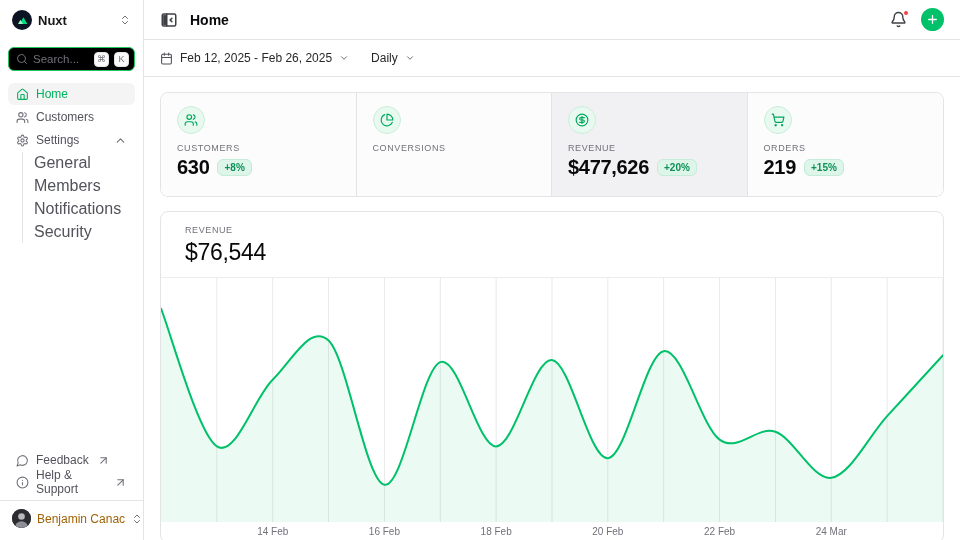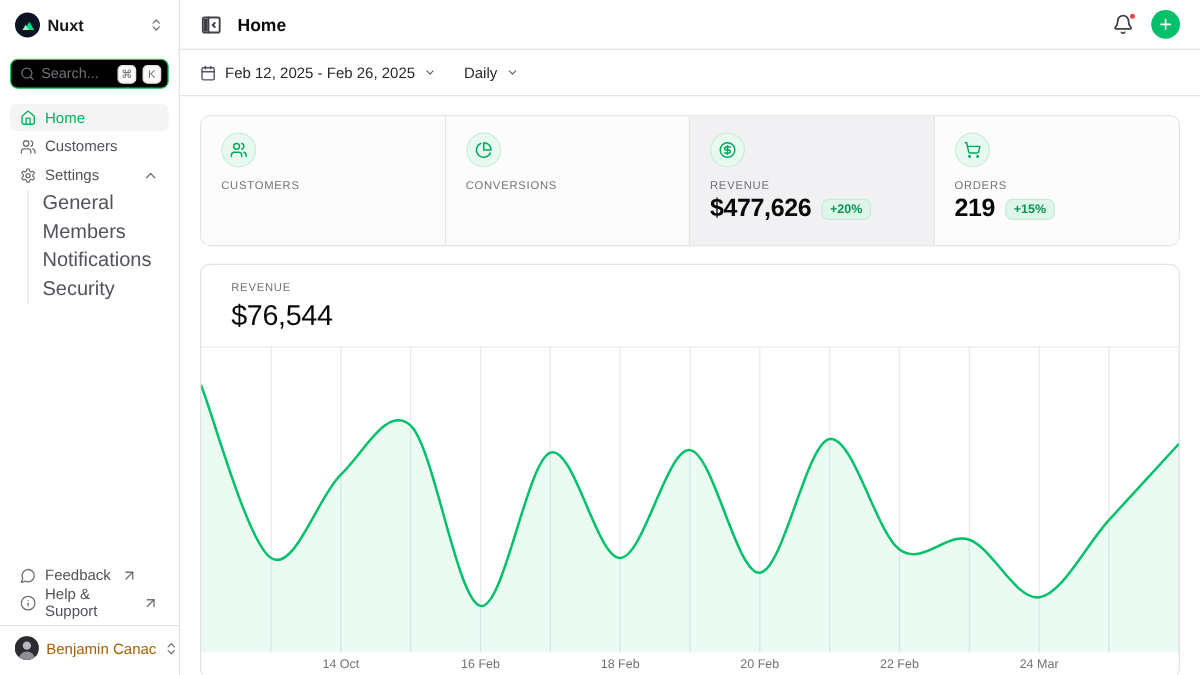--- a/index.html
+++ b/index.html
@@ -282,20 +282,24 @@
         <div class="stat-card">
           <div class="stat-icon-wrap">
             <svg viewBox="0 0 24 24">
                 <path d="M16 21v-2a4 4 0 0 0-4-4H6a4 4 0 0 0-4 4v2"></path>
                 <circle cx="9" cy="7" r="4"></circle>
                 <path d="M22 21v-2a4 4 0 0 0-3-3.87"></path>
                 <path d="M16 3.13a4 4 0 0 1 0 7.75"></path>
               </svg>
           </div>
           <div class="stat-label">CUSTOMERS</div>
+          <div class="stat-value-row">
+            <span class="stat-value">630</span>
+            <span class="stat-badge">+8%</span>
+          </div>
         </div>
 
         <div class="stat-card">
           <div class="stat-icon-wrap">
             <svg viewBox="0 0 24 24">
                 <path d="M21.21 15.89A10 10 0 1 1 8 2.83"></path>
                 <path d="M22 12A10 10 0 0 0 12 2v10z"></path>
               </svg>
           </div>
           <div class="stat-label">CONVERSIONS</div>
@@ -351,21 +355,21 @@
               <line x1="558.5714285714286" x2="558.5714285714286" y1="0" y2="244" stroke="#e9e9ec" stroke-width="1"></line>
               <line x1="614.4285714285714" x2="614.4285714285714" y1="0" y2="244" stroke="#e9e9ec" stroke-width="1"></line>
               <line x1="670.2857142857143" x2="670.2857142857143" y1="0" y2="244" stroke="#e9e9ec" stroke-width="1"></line>
               <line x1="726.1428571428571" x2="726.1428571428571" y1="0" y2="244" stroke="#e9e9ec" stroke-width="1"></line>
               <line x1="782" x2="782" y1="0" y2="244" stroke="#e9e9ec" stroke-width="1"></line>
               <path d="M0,30.5 C9.3,53.5 37.2,156.5 55.9,168.4 C74.5,180.3 93.1,119.4 111.7,101.7 C130.3,84.1 149.0,45.0 167.6,62.5 C186.2,80.0 204.8,203.2 223.4,206.7 C242.0,210.3 260.7,90.5 279.3,84.1 C297.9,77.7 316.5,168.7 335.1,168.4 C353.8,168.1 372.4,80.2 391.0,82.1 C409.6,84.1 428.2,181.7 446.9,180.2 C465.5,178.7 484.1,76.3 502.7,73.2 C521.3,70.1 540.0,148.2 558.6,161.6 C577.2,175.1 595.8,147.5 614.4,153.8 C633.0,160.2 651.7,202.4 670.3,199.8 C688.9,197.2 707.5,158.5 726.1,138.1 C744.8,117.7 772.7,87.4 782.0,77.2 L782,244 L0,244 Z" fill="rgba(0,193,106,0.08)"></path>
               <path d="M0,30.5 C9.3,53.5 37.2,156.5 55.9,168.4 C74.5,180.3 93.1,119.4 111.7,101.7 C130.3,84.1 149.0,45.0 167.6,62.5 C186.2,80.0 204.8,203.2 223.4,206.7 C242.0,210.3 260.7,90.5 279.3,84.1 C297.9,77.7 316.5,168.7 335.1,168.4 C353.8,168.1 372.4,80.2 391.0,82.1 C409.6,84.1 428.2,181.7 446.9,180.2 C465.5,178.7 484.1,76.3 502.7,73.2 C521.3,70.1 540.0,148.2 558.6,161.6 C577.2,175.1 595.8,147.5 614.4,153.8 C633.0,160.2 651.7,202.4 670.3,199.8 C688.9,197.2 707.5,158.5 726.1,138.1 C744.8,117.7 772.7,87.4 782.0,77.2" fill="none" stroke="#00c16a" stroke-width="2" stroke-linecap="round" stroke-linejoin="round"></path>
             </svg>
         </div>
         <div class="ticks" id="x-ticks">
-            <span class="tick" style="left: 14.2857%;">14 Oct</span>
+            <span class="tick" style="left: 14.2857%;">14 Feb</span>
             <span class="tick" style="left: 28.5714%;">16 Feb</span>
             <span class="tick" style="left: 42.8571%;">18 Feb</span>
             <span class="tick" style="left: 57.1429%;">20 Feb</span>
             <span class="tick" style="left: 71.4286%;">22 Feb</span>
             <span class="tick" style="left: 85.7143%;">24 Mar</span>
           </div>
       </section>
 
     </div>
   </div>

